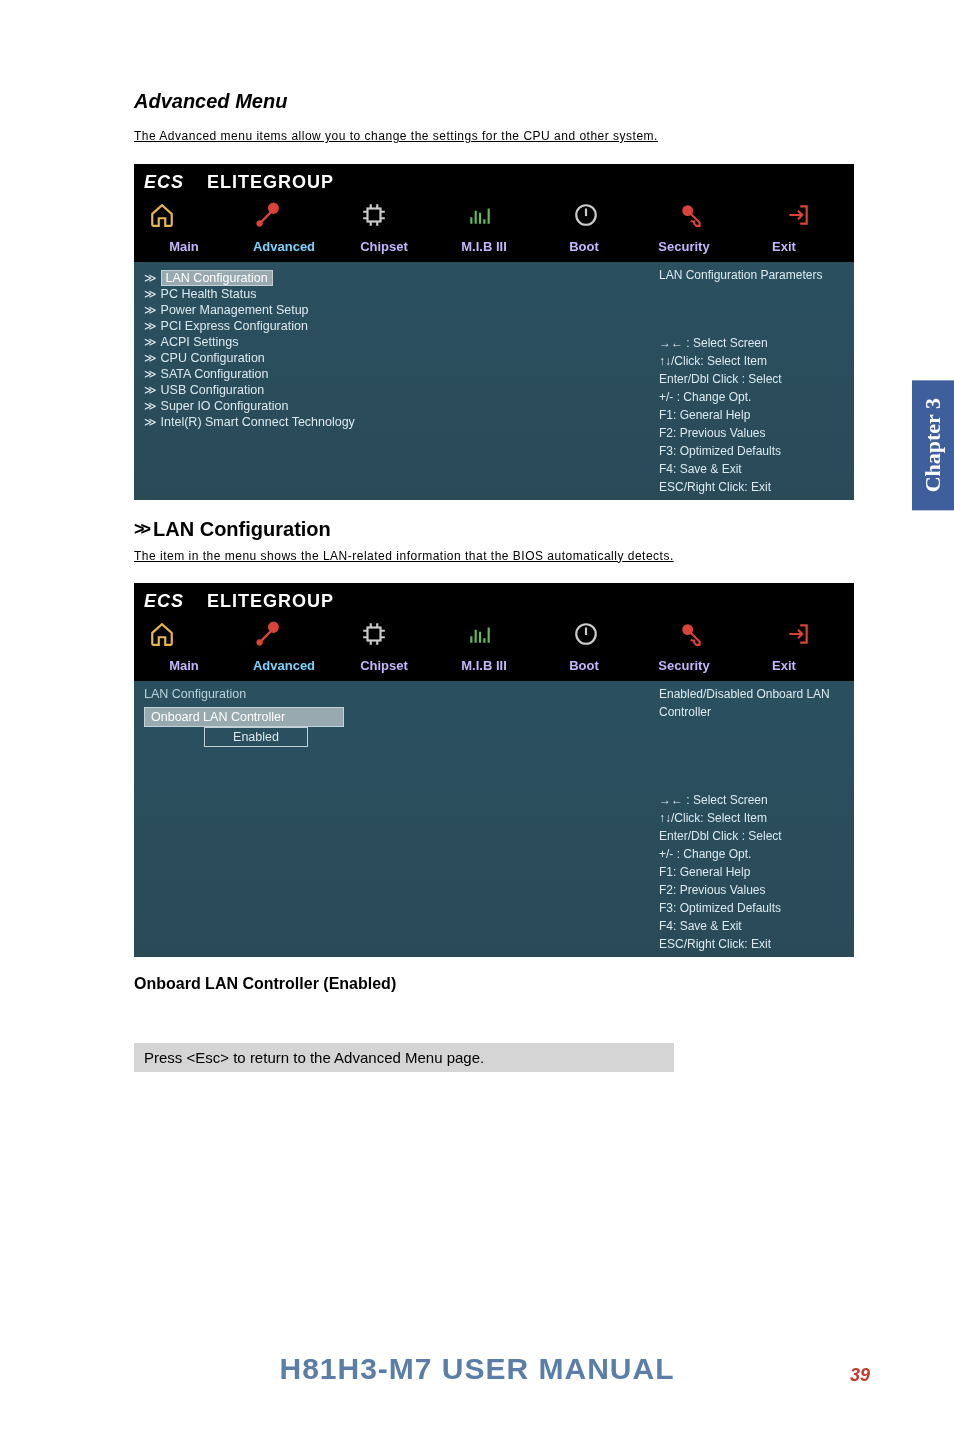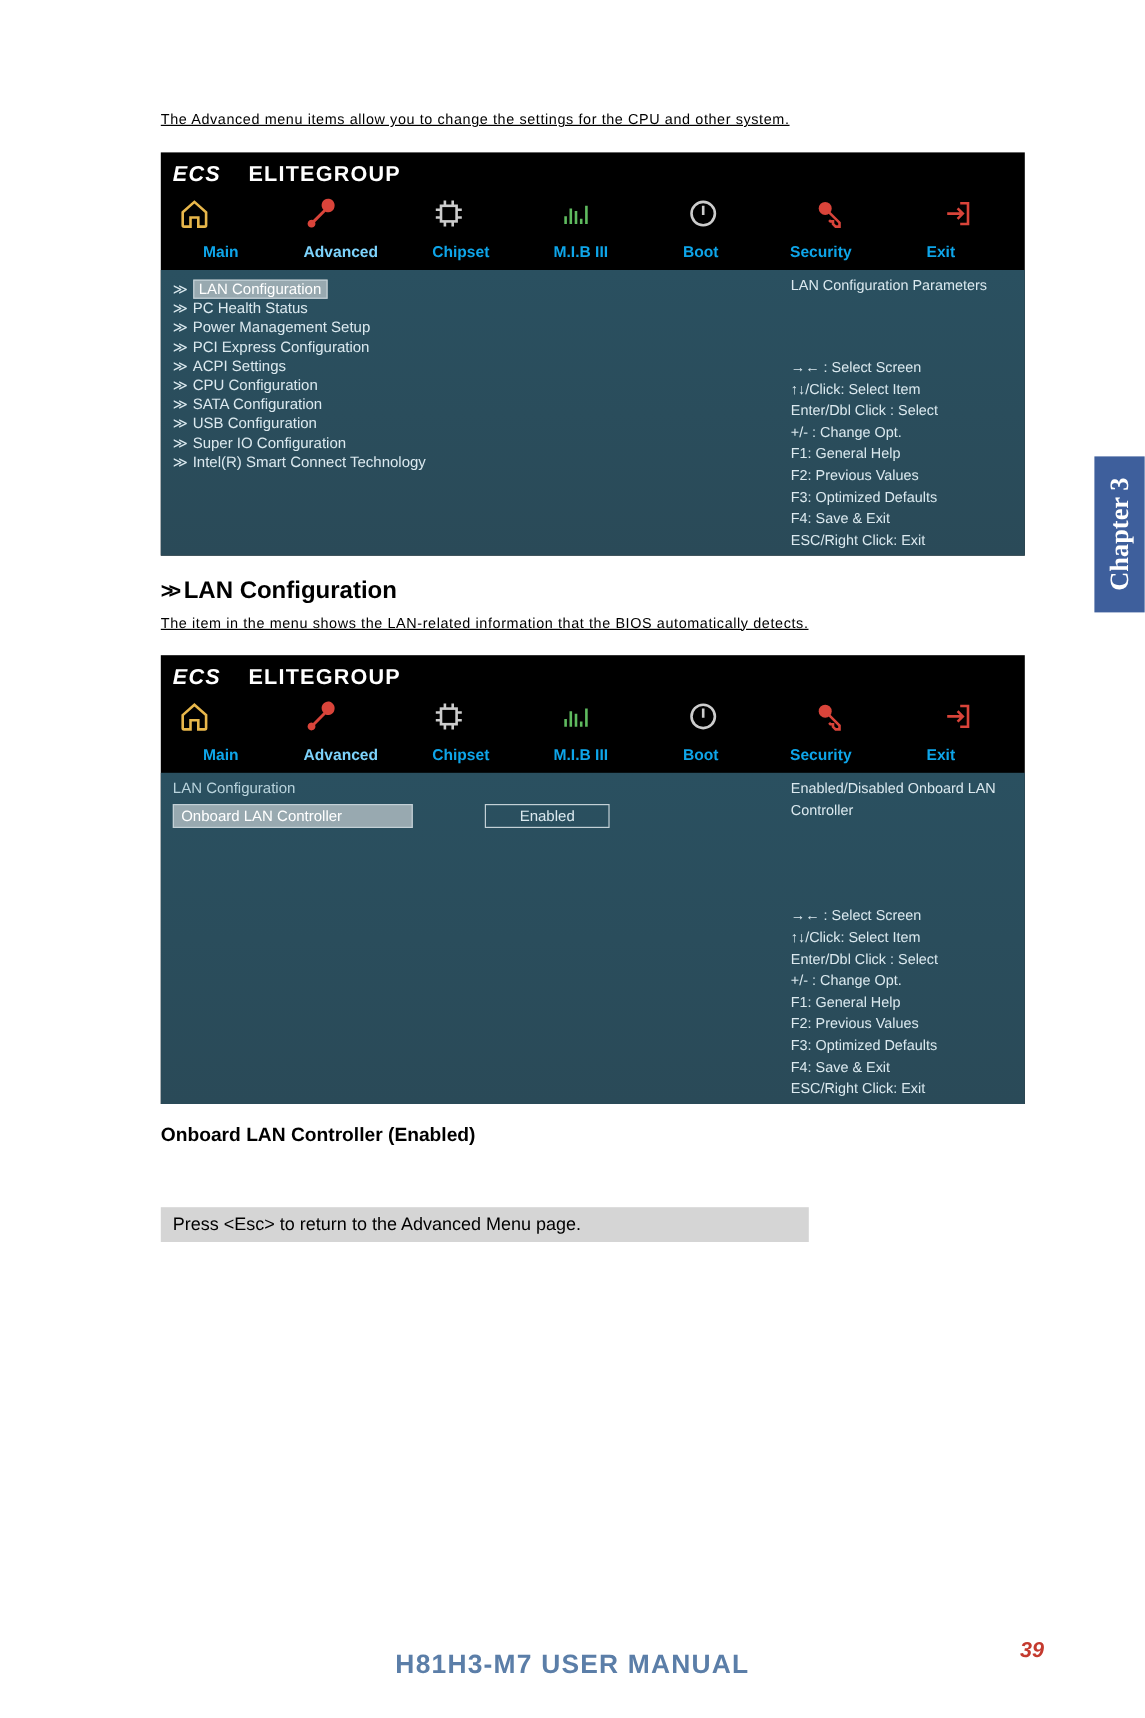--- a/index.html
+++ b/index.html
@@ -62,21 +62,21 @@
       display: flex;
       align-items: center;
       justify-content: center;
       color: #fff;
     }
     .bios-tabs {
       display: flex;
       padding: 4px 0 8px 0;
     }
     .bios-tab {
-      color: #0ea5e9;
+      color: #c4b5fd;
       font-size: 13px;
       font-weight: bold;
       width: 100px;
       text-align: center;
     }
     .bios-tab.active {
       color: #7dd3fc;
     }
     .bios-body {
       display: flex;
@@ -143,20 +143,21 @@
     }
     .lan-title-row {
       color: #b9d3dc;
       font-size: 12.5px;
       padding: 6px 10px 2px 10px;
     }
     .lan-option-row {
       display: flex;
       padding: 4px 10px;
       align-items: flex-start;
+      flex-direction: column;
     }
     .lan-option-label {
       background: #98a9b0;
       border: 1px solid #c3d0d6;
       color: #fff;
       font-size: 12.5px;
       padding: 2px 6px;
       width: 200px;
     }
     .lan-option-value {
@@ -177,24 +178,24 @@
       background: #d5d5d5;
       padding: 6px 10px;
       margin-top: 50px;
       font-size: 15px;
       width: 540px;
     }
     .footer-title {
       color: #5b7ea8;
       font-weight: 900;
       letter-spacing: 1px;
-      font-size: 22px;
+      font-size: 30px;
       text-align: center;
       position: absolute;
-      bottom: 32px;
+      bottom: 46px;
       width: 100%;
       left: 0;
       font-family: Arial, sans-serif;
     }
     .page-num {
       position: absolute;
       bottom: 46px;
       right: 84px;
       color: #c43a2e;
       font-style: italic;
@@ -214,20 +215,21 @@
       font-weight: bold;
       font-family: Georgia, serif;
     }
     .icon-svg { width: 26px; height: 26px; }
   </style>
 </head>
 <body>
 
 <div class="page">
 
+  <div class="section-title">Advanced Menu</div>
   <div class="body-text">The Advanced menu items allow you to change the settings for the CPU and other system.</div>
 
   <div class="bios-box">
     <div class="bios-header">
       <div class="ecs-logo">
         <span class="ecs-logo-e">ECS</span>&nbsp;<span>ELITEGROUP</span>
       </div>
     </div>
     <div class="bios-iconrow">
       <span class="bios-icon">

